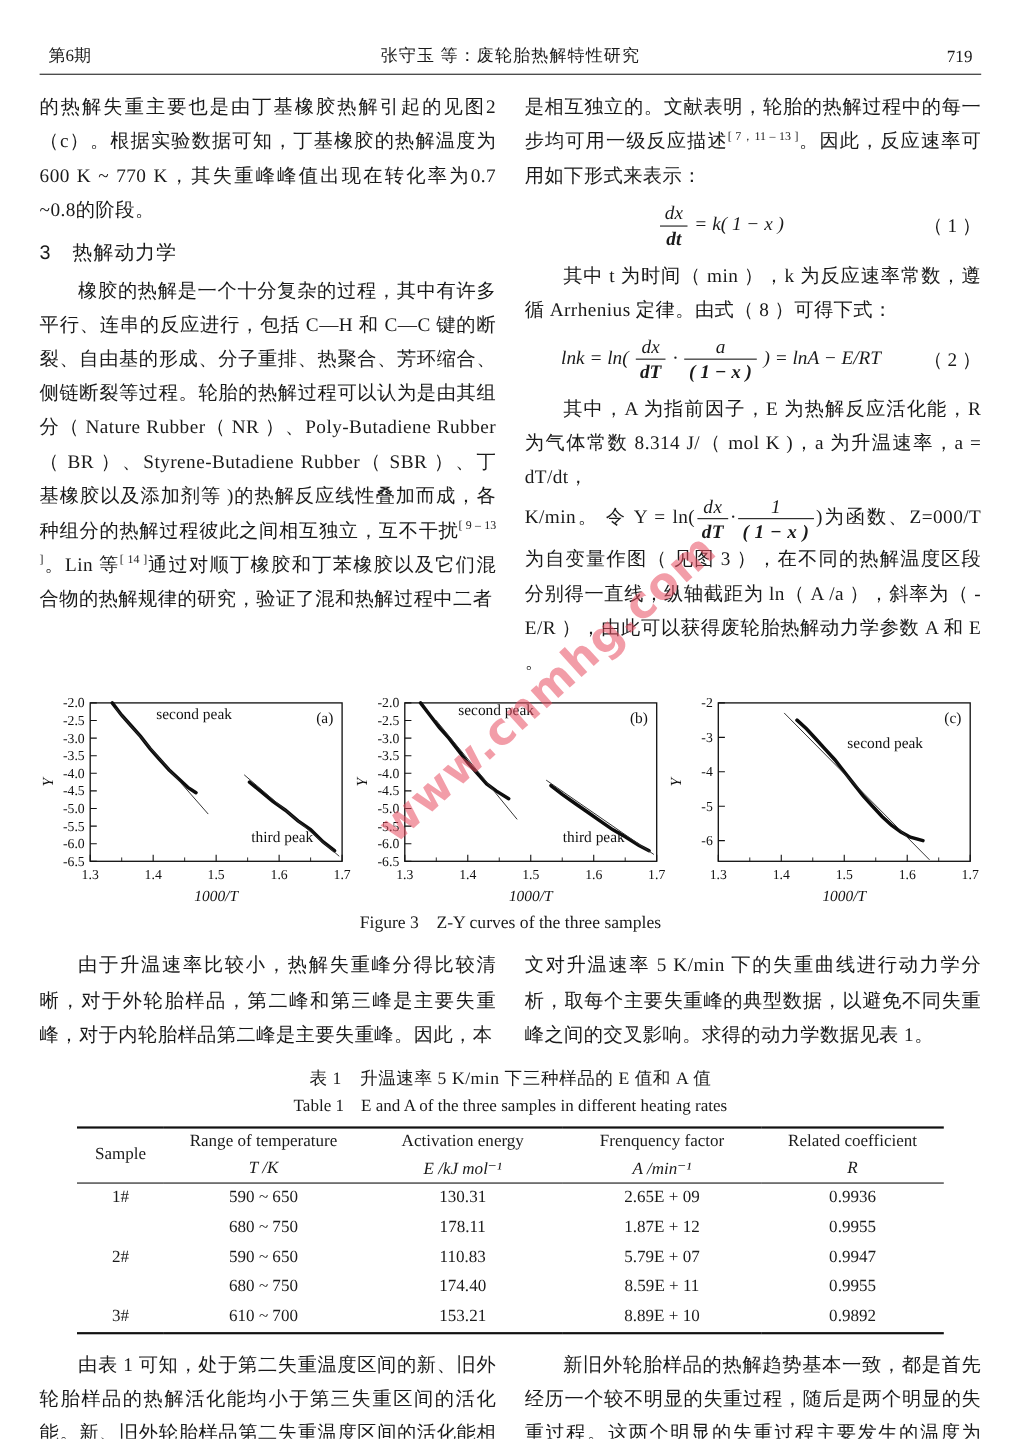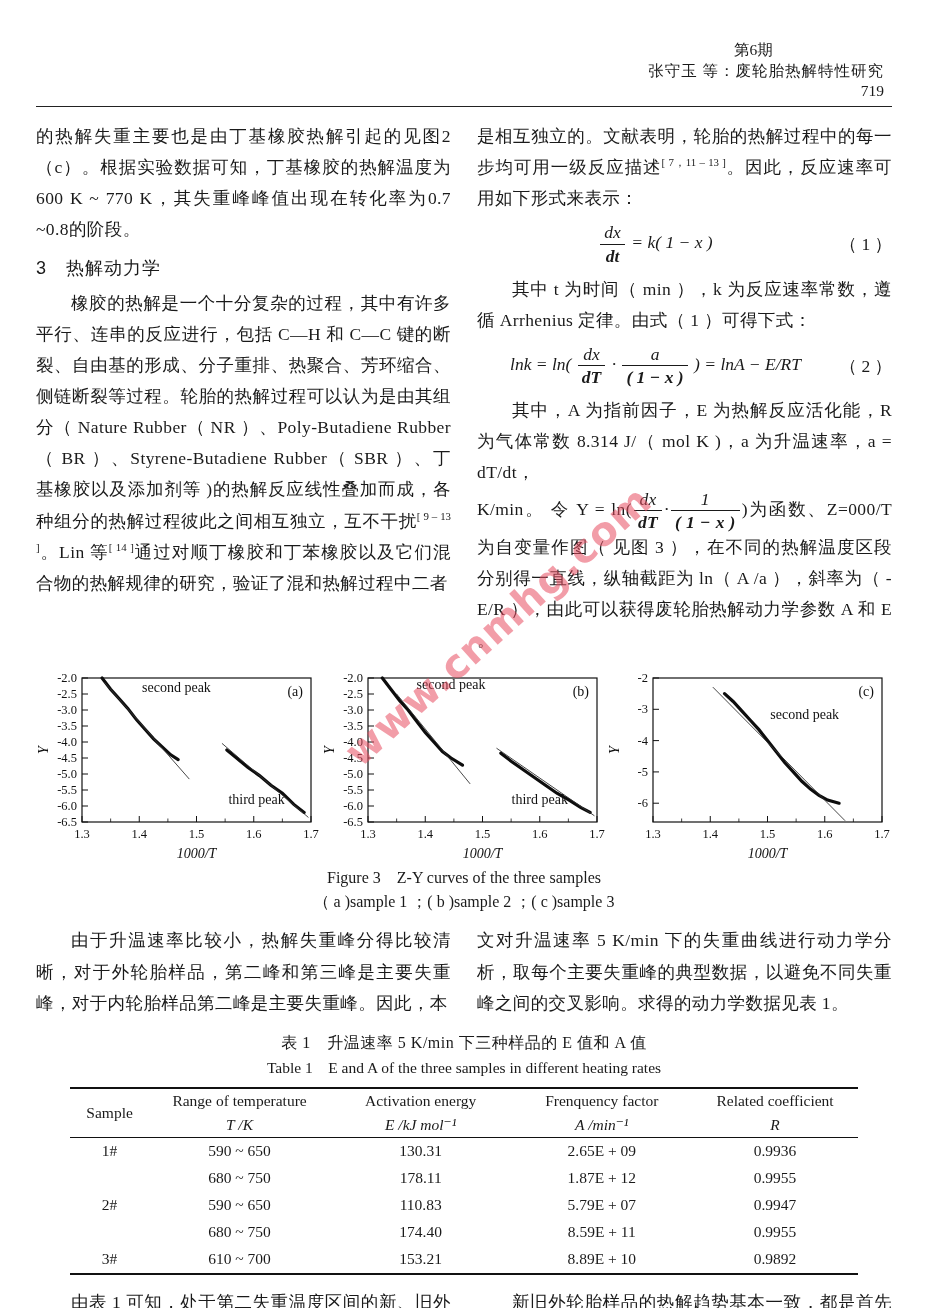--- a/index.html
+++ b/index.html
@@ -5,21 +5,21 @@
   * { margin:0; padding:0; box-sizing:border-box; }
   html,body { background:#fff; }
   body {
     width:928px; height:1308px; margin:0 auto; position:relative;
     font-family:"Liberation Serif","DejaVu Serif",serif;
     color:#1a1a1a; overflow:hidden;
   }
   .page { position:relative; width:928px; height:1308px; padding:40px 36px 10px 36px; }
 
   
-  .hdr { display:flex; align-items:flex-end; font-size:15.5px; padding:0 8px 6px 8px;flex-direction:column; }
+  .hdr { display:flex; align-items:flex-end; font-size:15.5px; padding:0 8px 6px 8px; }
   .hdr .issue { width:150px; }
   .hdr .title { flex:1; text-align:center; letter-spacing:1px; }
   .hdr .pageno { width:150px; text-align:right; }
   .hdr-rule { border-top:1.6px solid #222; margin:0 0 14px 0; }
 
   
   .cols { display:flex; gap:26px; }
   .col { flex:1; min-width:0; }
 
   p.body {
@@ -103,21 +103,21 @@
         <span class="eq-center">
           <span class="frac">
             <span class="num">dx</span>
             <span class="den">dt</span>
           </span>
           <span>=  k( 1 − x )</span>
         </span>
         <span class="eq-tag">（ 1 ）</span>
       </div>
 
-      <p class="body indent">其中 t 为时间（ min ），k 为反应速率常数，遵循 Arrhenius 定律。由式（ 1 ）可得下式：</p>
+      <p class="body indent">其中 t 为时间（ min ），k 为反应速率常数，遵循 Arrhenius 定律。由式（ 8 ）可得下式：</p>
 
       <div class="eq-row">
         <span class="eq-center">
           <span>lnk = ln(</span>
           <span class="frac">
             <span class="num">dx</span>
             <span class="den">dT</span>
           </span>
           <span>·</span>
           <span class="frac">
@@ -259,21 +259,20 @@
           <polyline points="117.56250000000001,27.65217391304348 126.14999999999996,35.47826086956522 134.73750000000004,44.869565217391305 143.325,54.2608695652174 151.91250000000005,63.65217391304348 160.5,74.60869565217392 169.08749999999995,85.56521739130434 177.675,96.5217391304348 186.26249999999996,105.91304347826087 194.85000000000002,115.30434782608695 203.43749999999997,123.13043478260869 212.02500000000003,129.3913043478261 220.6125,134.08695652173913 232.06250000000003,137.21739130434784" fill="none" stroke="#0d0d0d" stroke-width="3.2" stroke-linecap="round"></polyline>
           <polyline points="106.11250000000001,21.391304347826082 237.78750000000002,154.43478260869566" fill="none" stroke="#333" stroke-width="0.9" stroke-linecap="round"></polyline>
           <text x="197.71249999999998" y="52.69565217391304" text-anchor="middle" font-size="14" font-family="Liberation Serif, serif" fill="#111">second peak</text>
           <text x="267" y="30" text-anchor="end" font-size="14" font-family="Liberation Serif, serif" fill="#111">(c)</text>
           <text x="160.5" y="192" text-anchor="middle" font-size="14" font-style="italic" font-family="Liberation Serif, serif" fill="#111">1000/T</text>
           <text x="12" y="84" text-anchor="middle" font-size="14" font-style="italic" font-family="Liberation Serif, serif" fill="#111" transform="rotate(-90 12 84)">Y</text>
         </svg></div>
   </div>
   <div class="fig-caption">
     <div class="en">Figure 3　Z-Y curves of the three samples</div>
-    <div class="sub">（ a )sample 1 ；( b )sample 2 ；( c )sample 3</div>
   </div>
 
   <div class="cols mid-cols">
     <div class="col">
       <p class="body indent">由于升温速率比较小，热解失重峰分得比较清晰，对于外轮胎样品，第二峰和第三峰是主要失重峰，对于内轮胎样品第二峰是主要失重峰。因此，本</p>
     </div>
     <div class="col">
       <p class="body">文对升温速率 5 K/min 下的失重曲线进行动力学分析，取每个主要失重峰的典型数据，以避免不同失重峰之间的交叉影响。求得的动力学数据见表 1。</p>
     </div>
   </div>

